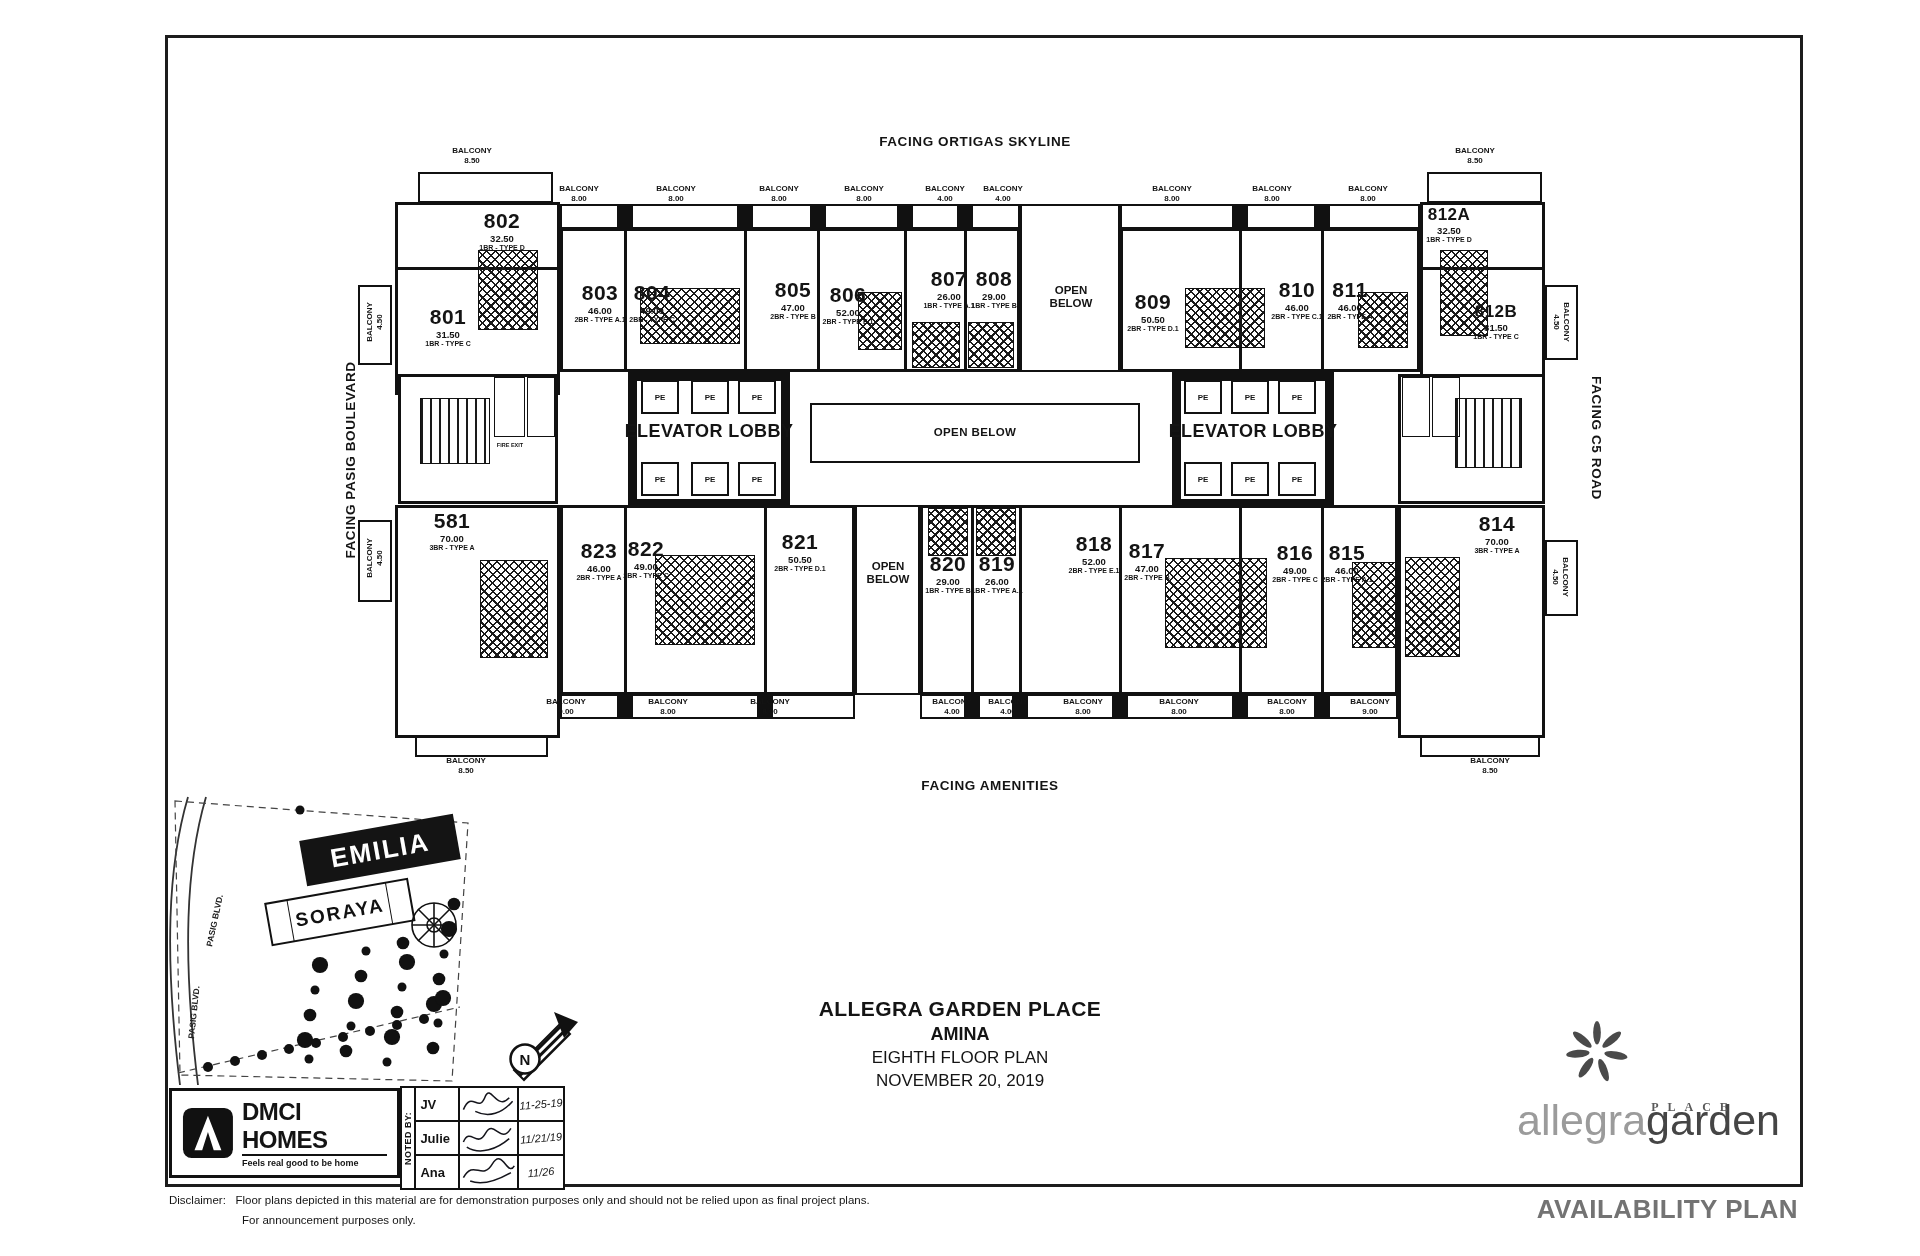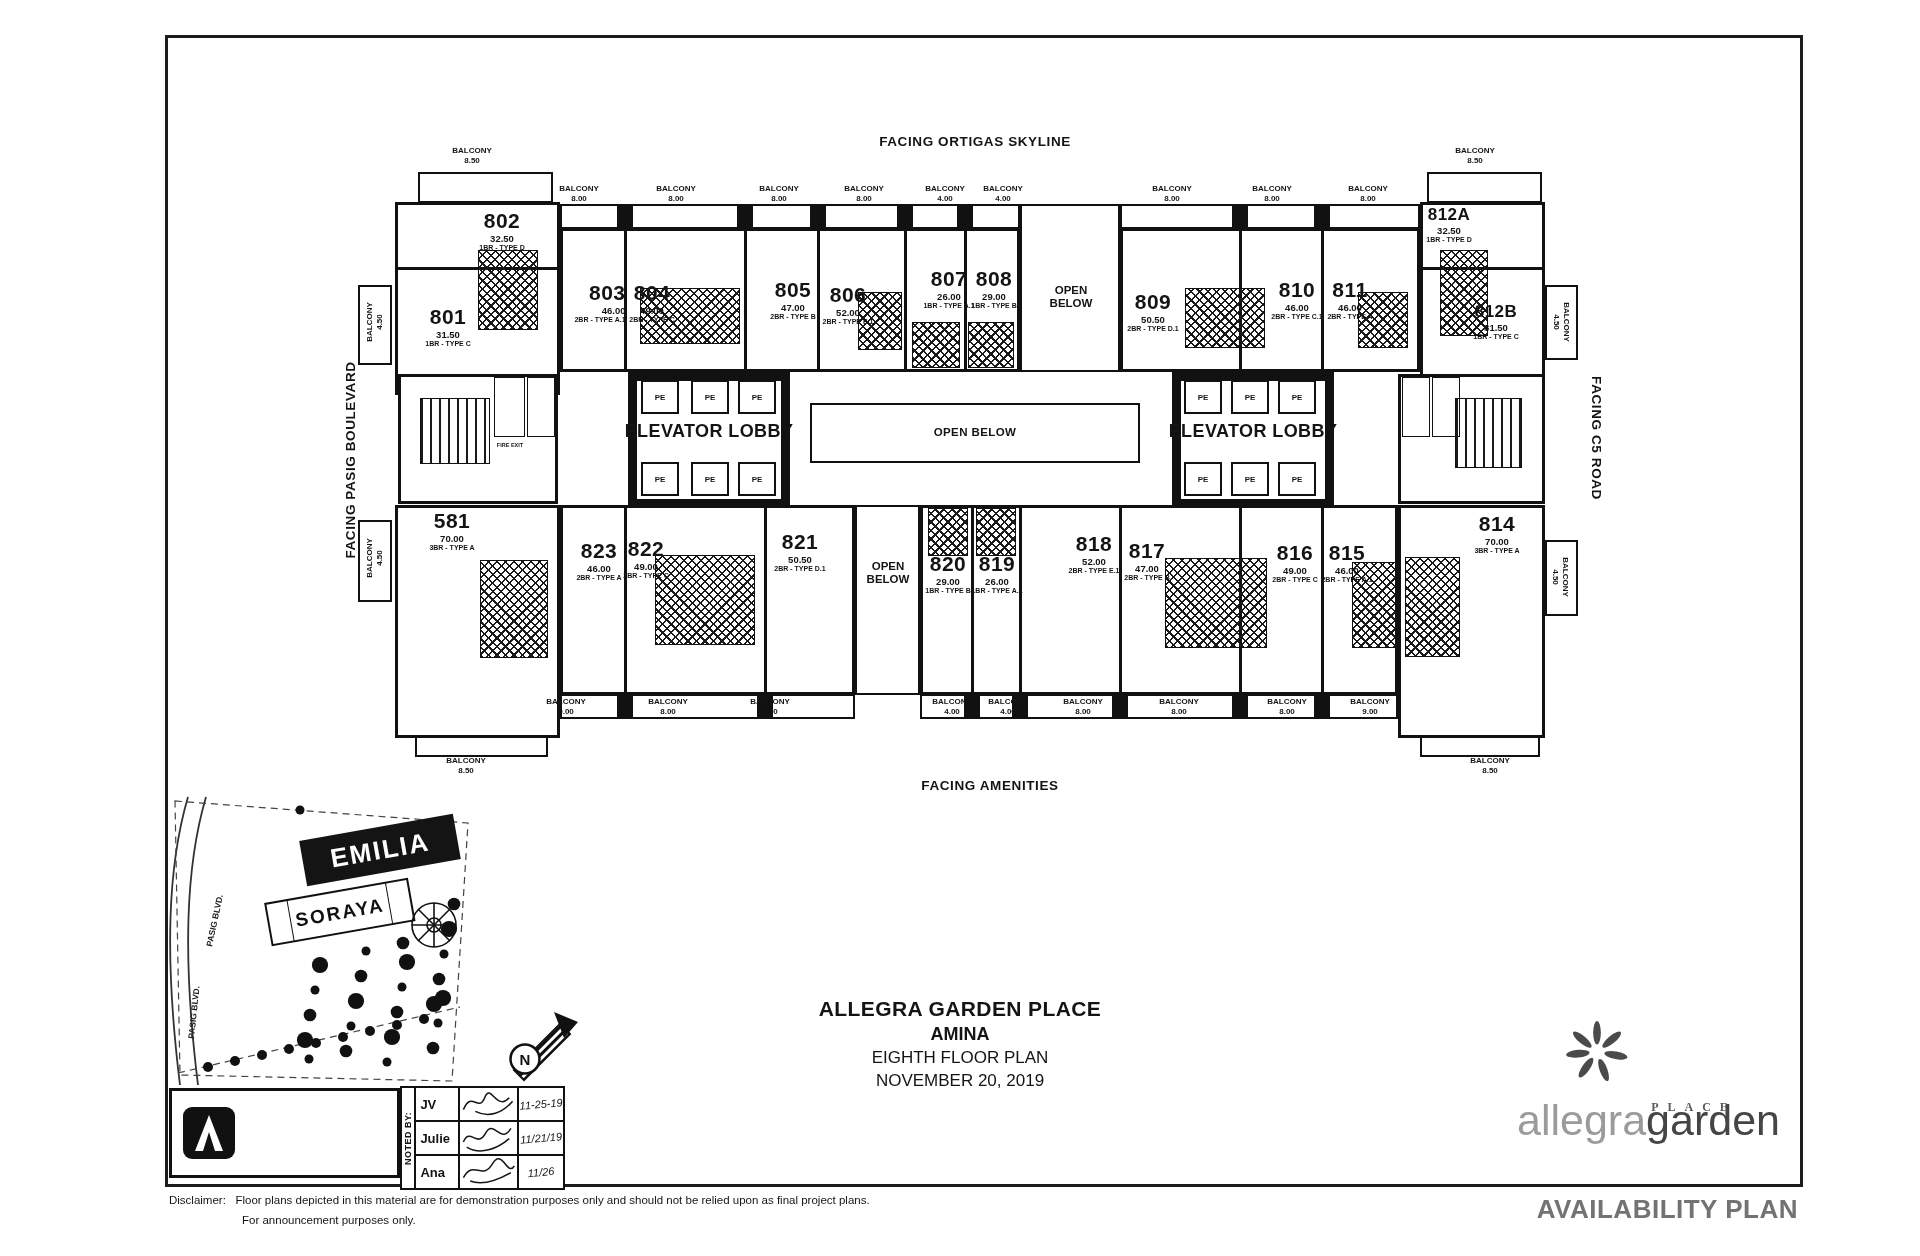--- a/index.html
+++ b/index.html
@@ -199,20 +199,24 @@
     <div class="l2">AMINA</div>
     <div class="l3">EIGHTH FLOOR PLAN</div>
     <div class="l4">NOVEMBER 20, 2019</div>
   </div>
 
   <div class="abs dmci-box" style="left:169px;top:1088px;width:231px;height:90px;">
     <svg width="54" height="54" viewBox="0 0 54 54">
       <rect x="1" y="1" width="52" height="52" rx="9" fill="#111"></rect>
       <polygon points="27,9 13,45 21,45 27,26 33,45 41,45" fill="#fff"></polygon>
     </svg>
+    <div class="dmci-text">
+      <div class="dmci-name">DMCI HOMES</div>
+      <div class="dmci-tag">Feels real good to be home</div>
+    </div>
   </div>
 
   <table class="noted abs" style="left:400px;top:1086px;width:165px;height:94px;">
     <tbody>
         <tr>
       <td rowspan="3" class="noted-label">NOTED BY:</td>
       <td class="noted-name">JV</td>
       <td class="noted-sig">
         <svg width="56" height="28" viewBox="0 0 66 30" style="overflow:visible">
           <path d="M4,24 C14,0 22,30 30,8 C36,-6 44,26 58,10 M18,26 C34,34 50,28 62,14" fill="none" stroke="#15151c" stroke-width="1.8"></path>
@@ -268,21 +272,21 @@
 <div class="abs unit" style="left: 448px; top: 306px; text-align: right;">
       <div class="num">801</div>
       <div class="area">31.50</div>
       <div class="typ">1BR - TYPE C</div>
     </div>
     <div class="abs unit" style="left: 502px; top: 210px;">
       <div class="num">802</div>
       <div class="area">32.50</div>
       <div class="typ">1BR - TYPE D</div>
     </div>
-    <div class="abs unit" style="left: 600px; top: 282px; align-items: flex-end;">
+    <div class="abs unit" style="left: 600px; top: 282px;">
       <div class="num">803</div>
       <div class="area">46.00</div>
       <div class="typ">2BR - TYPE A.1</div>
     </div>
     <div class="abs unit" style="left: 652px; top: 282px;">
       <div class="num">804</div>
       <div class="area">49.00</div>
       <div class="typ">2BR - TYPE C</div>
     </div>
     <div class="abs unit" style="left: 793px; top: 279px;">

